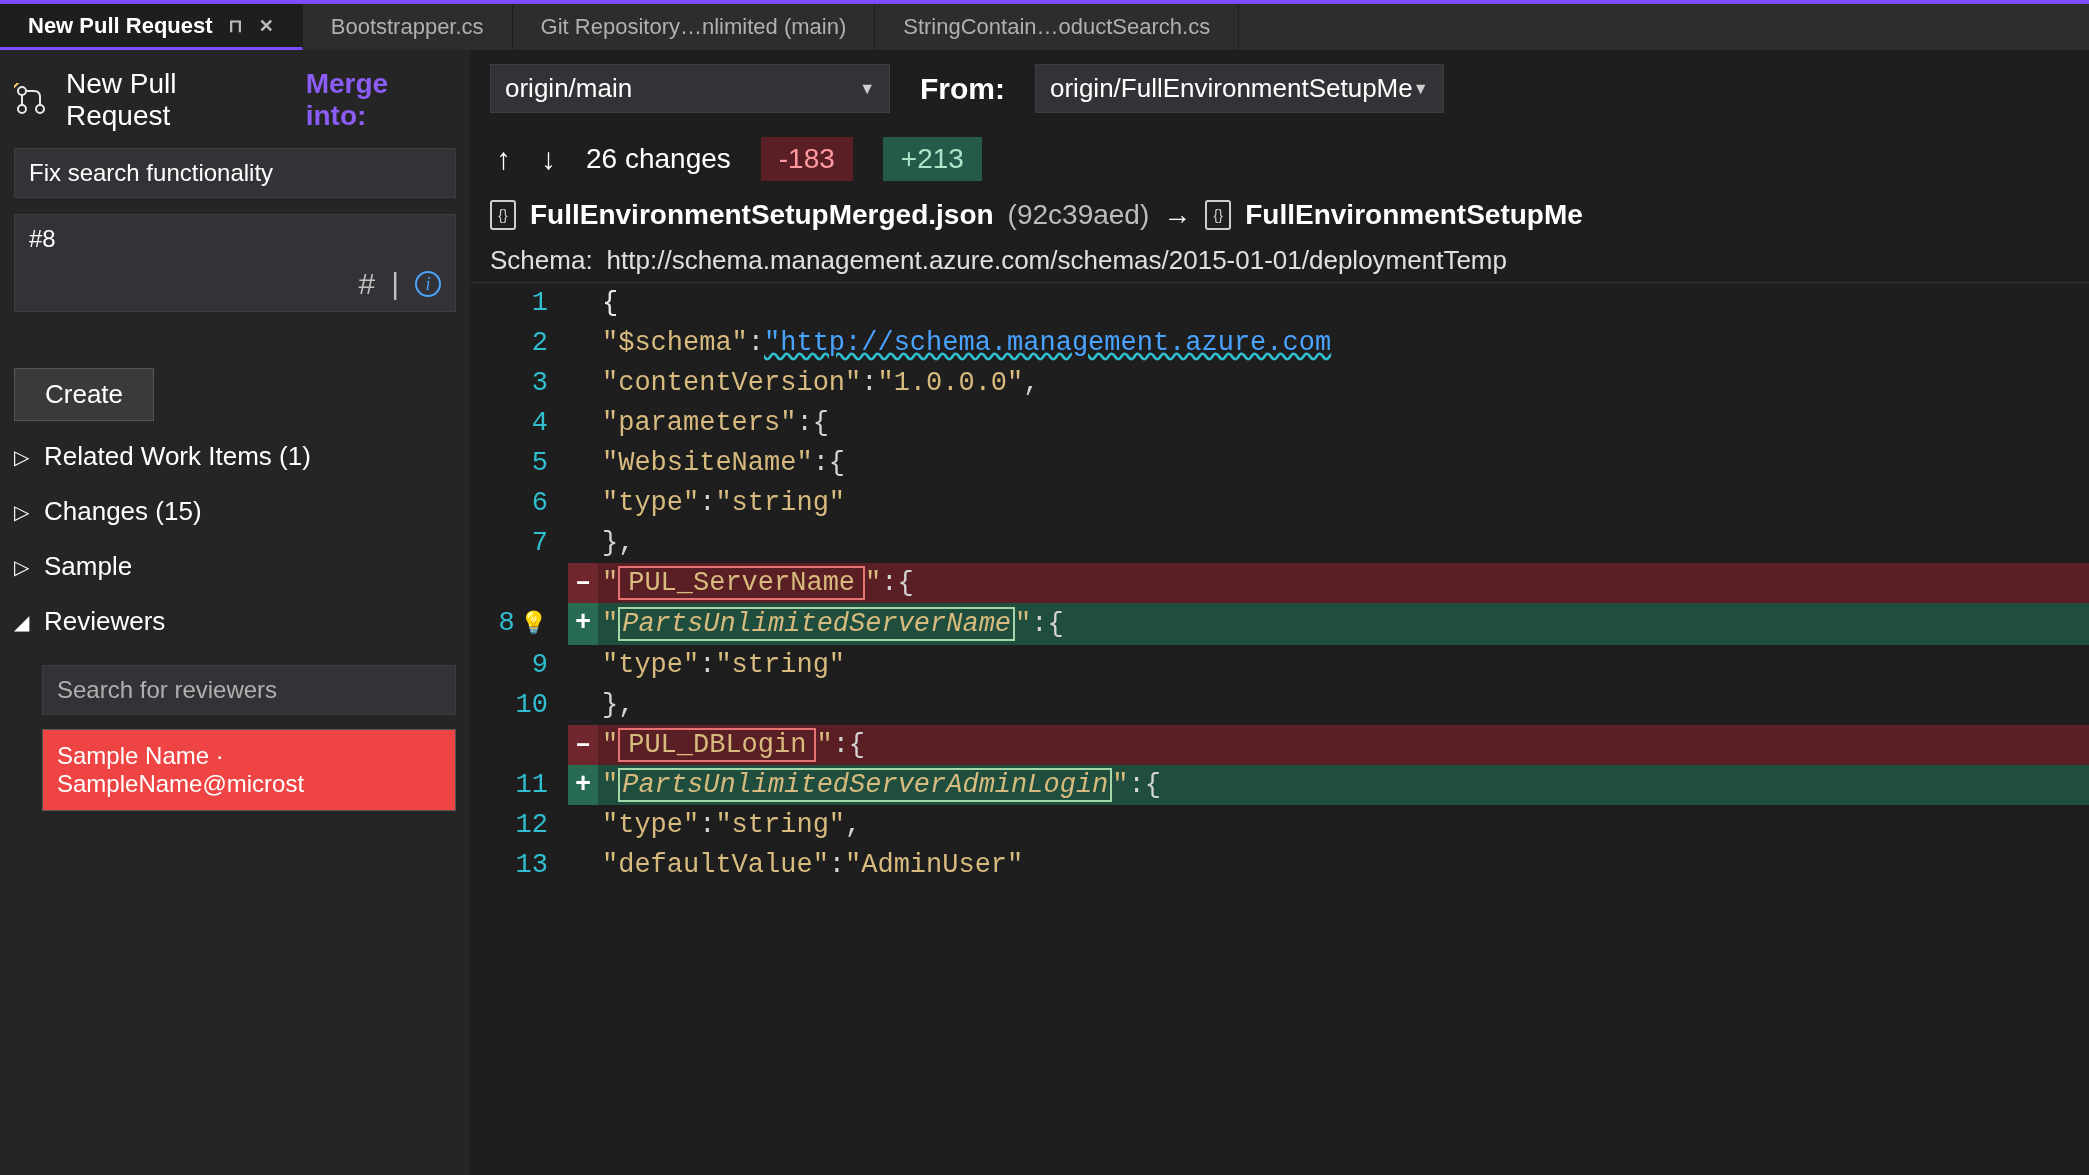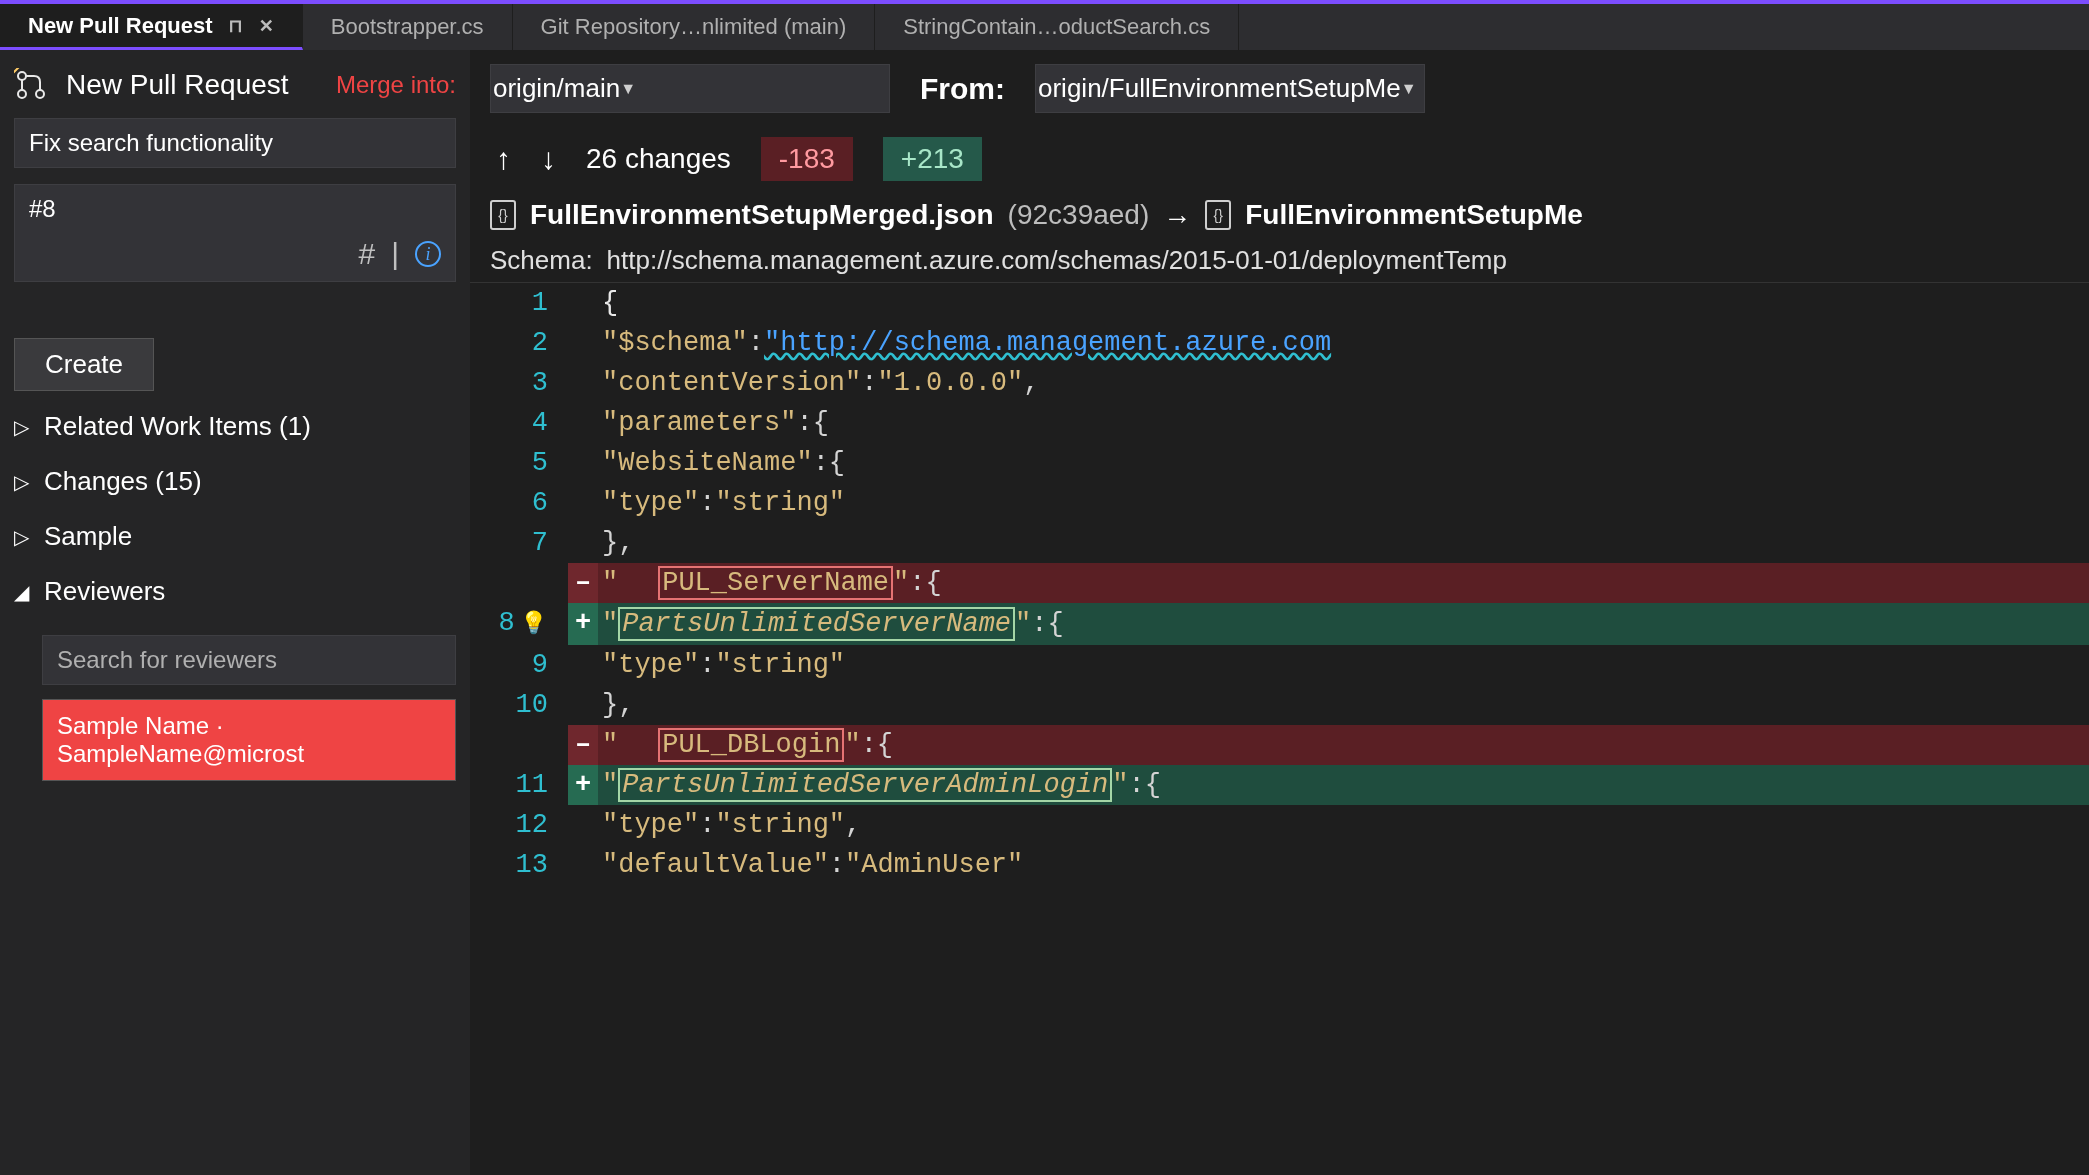--- a/index.html
+++ b/index.html
@@ -34,21 +34,21 @@
   .side {
     width:470px; flex:0 0 470px;
     background:#252526; color:#ffffff;
     padding:18px 14px;
     display:flex; flex-direction:column; gap:16px;
   }
   .side-header { display:flex; align-items:center; gap:18px; }
   .branch-icon { width:34px; height:34px; position:relative; }
   .branch-icon svg { width:34px; height:34px; }
   .side-title { font-size:28px; color:#ffffff; }
-  .merge-label { font-size:24px; font-weight:400; color:#ef4444; }
+  .merge-label { font-size:28px; font-weight:700; color:#8b5cf6; }
   .input {
     background:#333337; border:1px solid #3e3e42;
     color:#ffffff; font-size:24px;
     padding:10px 14px;
   }
   .input::placeholder { color:#b0b0b0; }
   .desc-box {
     background:#333337; border:1px solid #3e3e42;
     display:flex; flex-direction:column;
   }
@@ -80,23 +80,23 @@
     border:1px solid #555; padding:12px 14px; font-size:24px;
     background:#ef4444;
   }
   
   .right { flex:1; display:flex; flex-direction:column; background:#1e1e1e; }
   .topbar {
     display:flex; align-items:center; gap:30px;
     padding:14px 20px; color:#ffffff;
   }
   .select {
-    display:flex; align-items:center; justify-content:flex-start;
+    display:flex; align-items:center; justify-content:space-between;
     background:#333337; border:1px solid #3e3e42;
-    padding:8px 2px; font-size:26px; color:#ffffff;
+    padding:8px 14px; font-size:26px; color:#ffffff;
     min-width:400px; cursor:pointer;
   }
   .select .chev { font-size:16px; color:#cfcfcf; }
   .fromlbl { font-size:30px; font-weight:600; }
   .changesbar {
     display:flex; align-items:center; gap:30px;
     padding:10px 26px; color:#ffffff; font-size:28px;
   }
   .arrow { font-size:30px; color:#ffffff; cursor:pointer; }
   .pill {
@@ -142,21 +142,21 @@
   }
   .ln-del  { background:#5a1f24; }
   .ln-del .marker{ background:#6f272d;}
   .ln-add  { background:#1f4d3e; }
   .ln-add .marker{ background:#266b52;}
   .tok-key   { color:#d7ba7d; } 
   .tok-str   { color:#d7ba7d; }
   .tok-punc  { color:#d4d4d4; }
   .tok-link  { color:#4aa3ff; text-decoration:underline wavy #2fbfd0; }
   .hl-old {
-    border:2px solid #e57373; padding:0 2px;margin-left:40px;
+    border:2px solid #e57373; padding:0 8px;
   }
   .hl-new {
     border:2px solid #a5d6a7; padding:0 2px;font-style:italic;
   }
 </style>
 </head>
 <body>
 
 <div class="tabbar">
   <div class="tab active">

